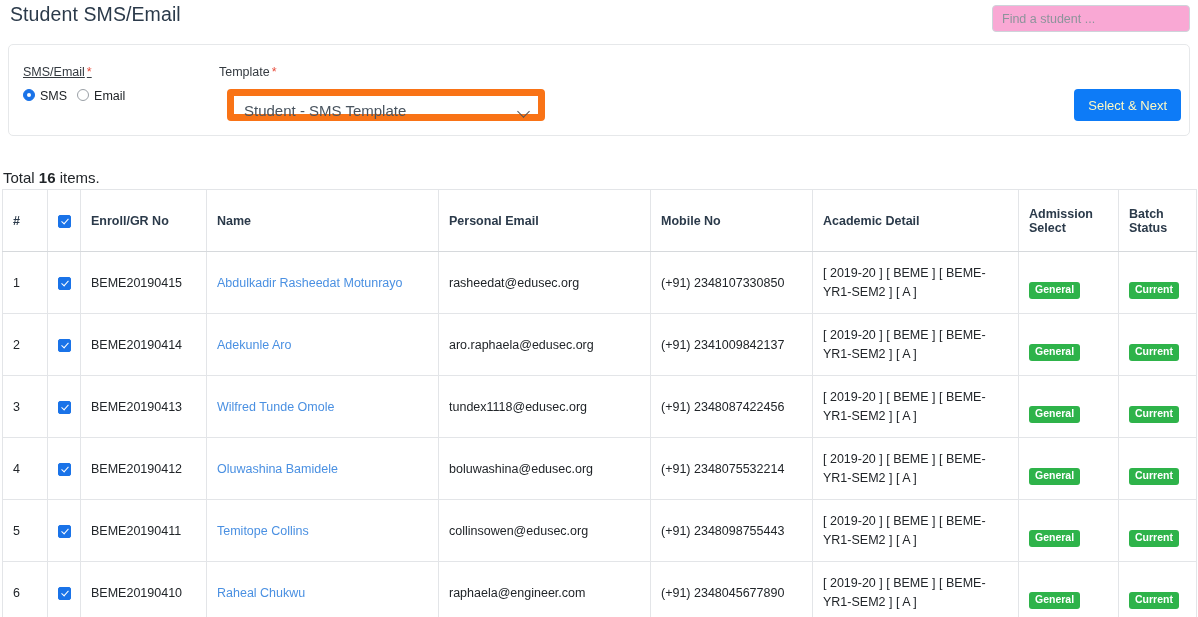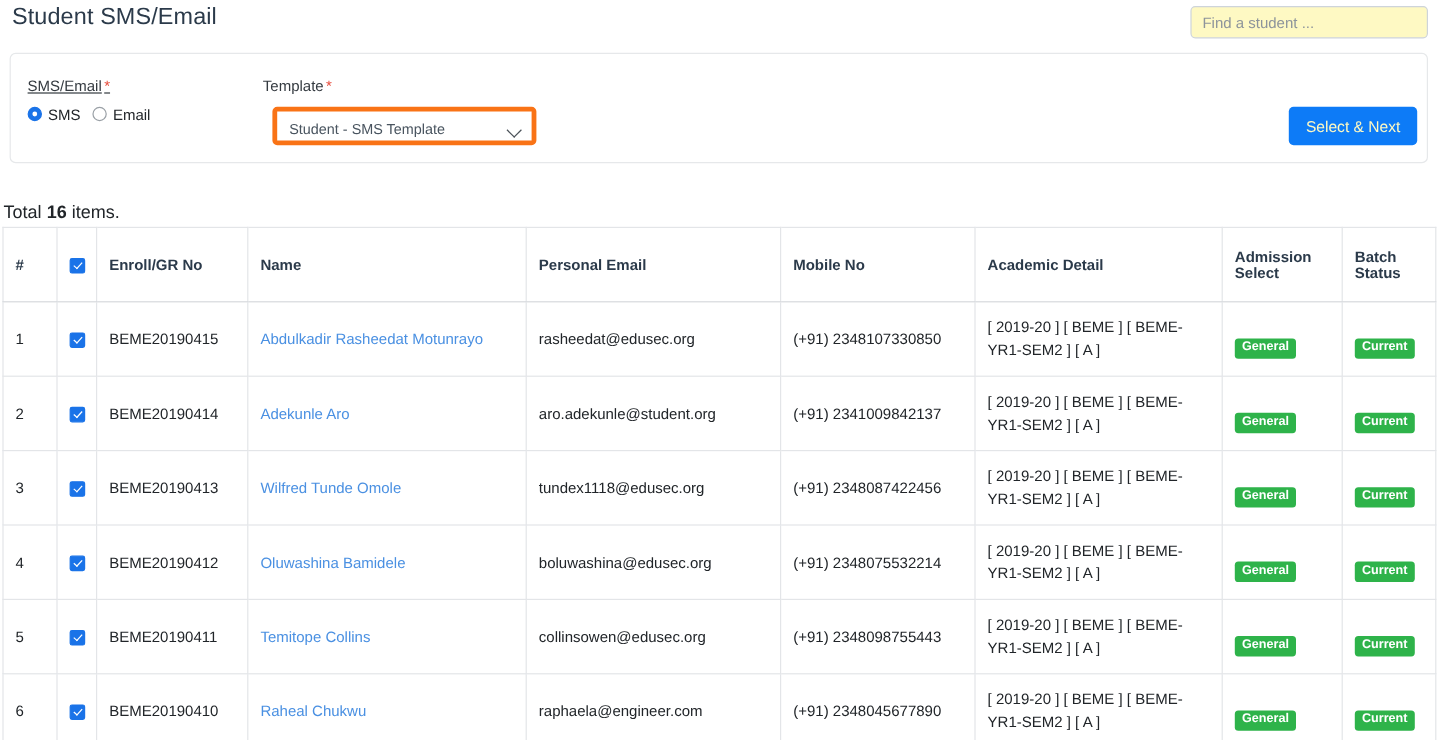--- a/index.html
+++ b/index.html
@@ -34,21 +34,21 @@
     white-space: nowrap;
   }
   .search-box {
     position: absolute;
     right: 8px; top: 5px;
     width: 198px;
     height: 27px;
     box-sizing: border-box;
     border: 1px solid #ced4da;
     border-radius: 4px;
-    background: #fef9c3;
+    background: #f9a8d4;
     font-family: "Liberation Sans", sans-serif;
     font-size: 12.5px;
     color: #495057;
     padding: 0 9px;
     outline: none;
   }
   .search-box::placeholder { color: #8d949b; }
 
   
   .filter-card {
@@ -107,27 +107,27 @@
     position: absolute;
     left: 3px; top: 3px;
     width: 4px; height: 4px;
     border-radius: 50%;
     background: #fff;
   }
 
   .template-select {
     position: absolute;
     left: 218px; top: 44px;
-    width: 220px;
+    width: 318px;
     height: 32px;
     box-sizing: border-box;
-    border: 4px solid #f97316;
+    border: 7px solid #f97316;
     border-radius: 4px;
     background: #fff;
-    font-size: 12px;
+    font-size: 15px;
     color: #49545f;
     padding: 0 26px 0 10px;
     line-height: 30px;
     cursor: pointer;
   }
   .select-chevron {
     position: absolute;
     right: 10px; top: 11px;
     width: 8px; height: 8px;
     border-right: 1.6px solid #495057;
@@ -310,21 +310,21 @@
             <td class="c-mob">(+91) 2348107330850</td>
             <td class="c-acad acad-cell">[ 2019-20 ] [ BEME ] [ BEME-YR1-SEM2 ] [ A ]</td>
             <td class="c-adm"><span class="badge">General</span></td>
             <td class="c-bat"><span class="badge">Current</span></td>
           </tr>
           <tr>
             <td class="c-num">2</td>
             <td class="c-chk"><span class="chk"></span></td>
             <td class="c-enr">BEME20190414</td>
             <td class="c-name"><a class="name-link">Adekunle Aro</a></td>
-            <td class="c-mail">aro.adekunle@student.org</td>
+            <td class="c-mail">aro.raphaela@edusec.org</td>
             <td class="c-mob">(+91) 2341009842137</td>
             <td class="c-acad acad-cell">[ 2019-20 ] [ BEME ] [ BEME-YR1-SEM2 ] [ A ]</td>
             <td class="c-adm"><span class="badge">General</span></td>
             <td class="c-bat"><span class="badge">Current</span></td>
           </tr>
           <tr>
             <td class="c-num">3</td>
             <td class="c-chk"><span class="chk"></span></td>
             <td class="c-enr">BEME20190413</td>
             <td class="c-name"><a class="name-link">Wilfred Tunde Omole</a></td>

